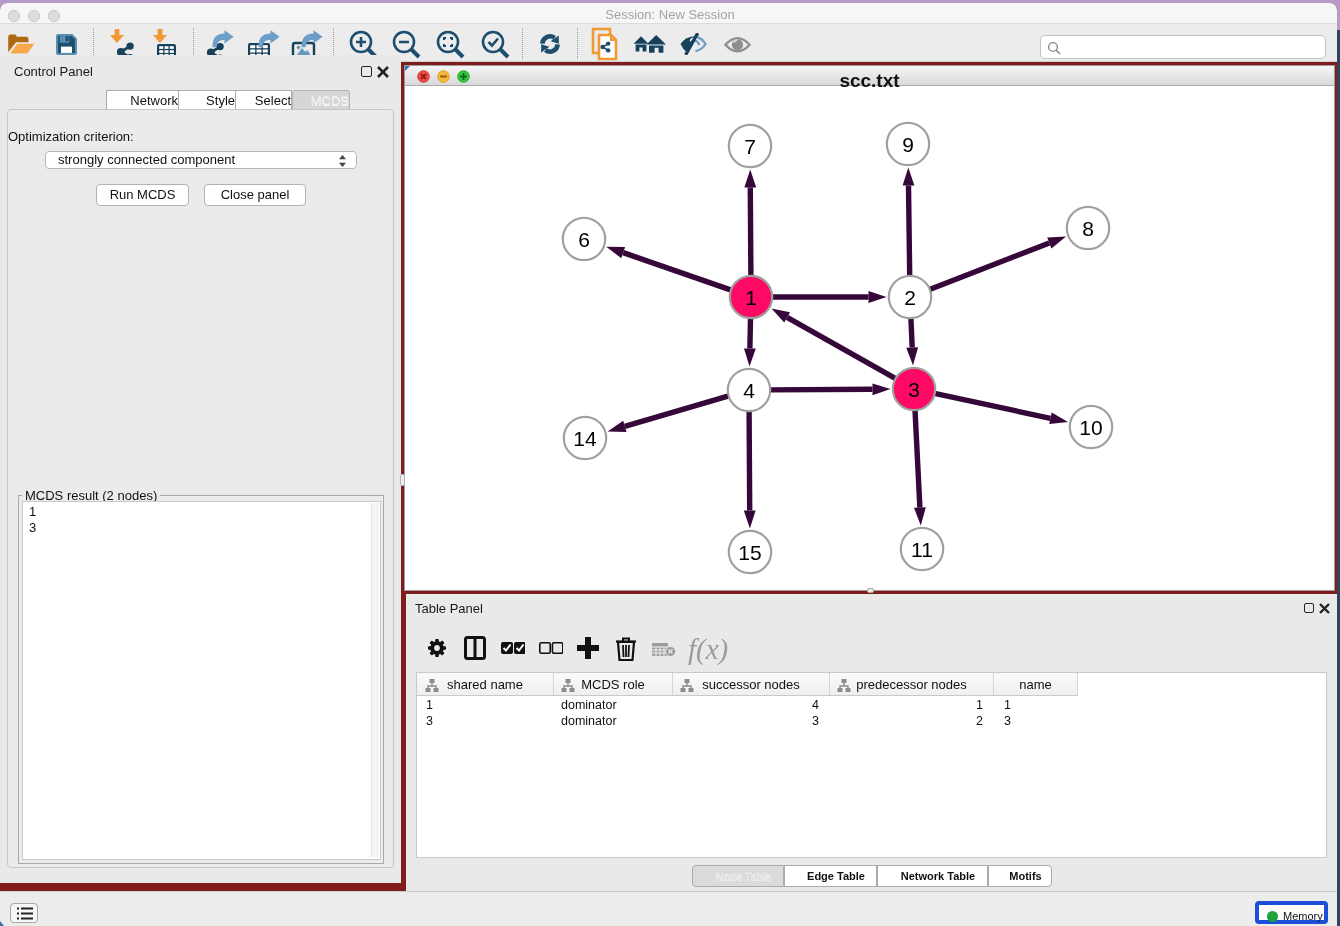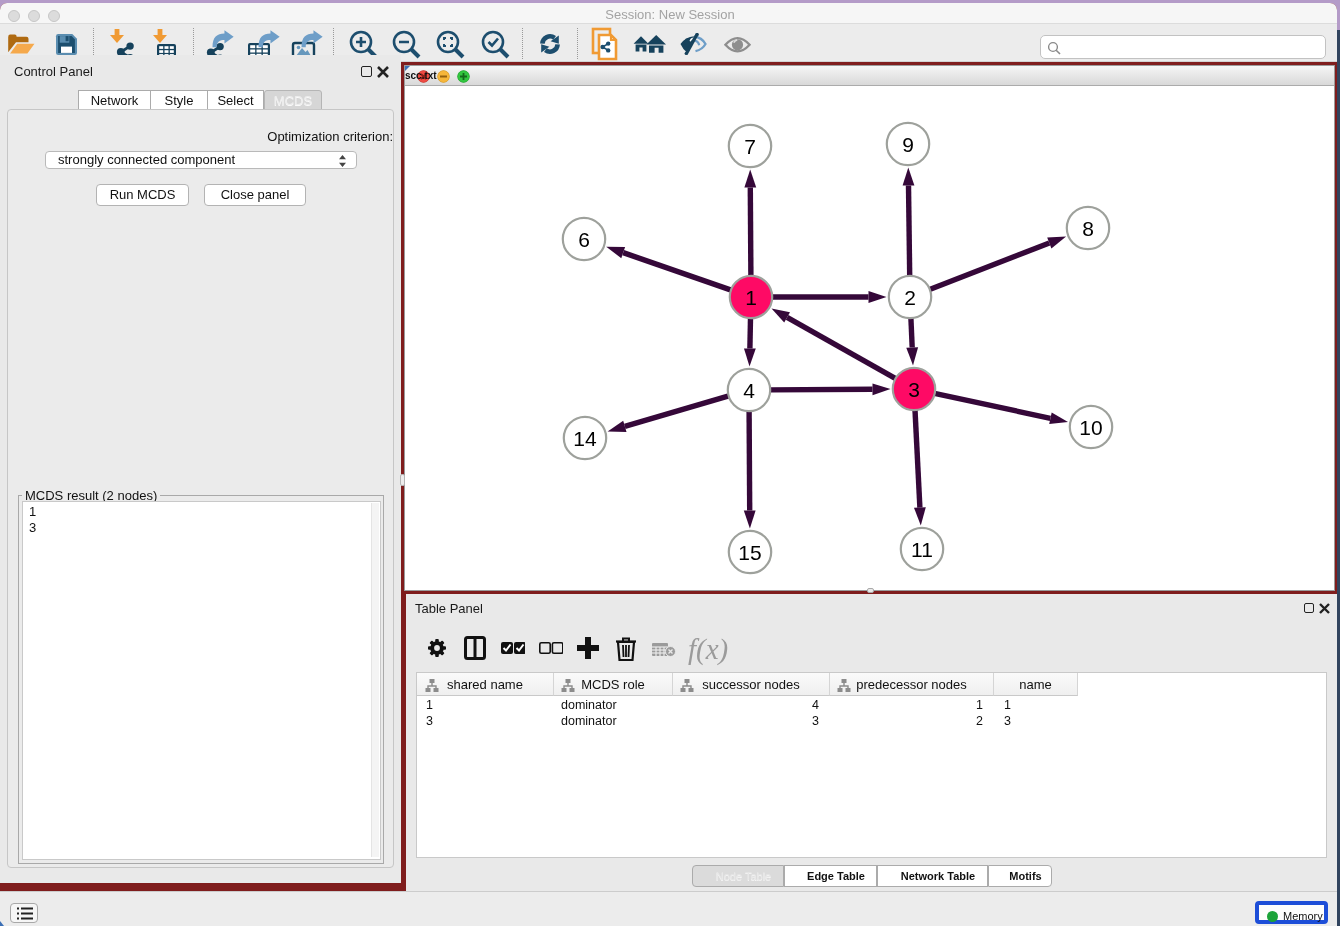--- a/index.html
+++ b/index.html
@@ -15,47 +15,47 @@
   font-size:13px; color:#A3A3A3; }
 #toolbar { position:absolute; left:0; top:21px; width:1340px; height:38px;
   background:#ECECEC; border-bottom:1px solid #D2D2D2; }
 .sep { position:absolute; top:3px; height:31px; width:0;
   border-left:1px dotted #999; }
 .ticon { position:absolute; }
 #searchbox { position:absolute; left:1040px; top:11px; width:286px; height:24px;
   background:#fff; border:1px solid #C2C2C2; border-radius:5px; }
 #leftpanel { position:absolute; left:0; top:52px; width:401px; height:828px;
   background:#E9E9E9; }
-.cptab { position:absolute; top:35px; height:20px; font-size:13px; text-align:center;
-  background:#fff; border:1px solid #ABABAB; color:#111; line-height:19px; }
+.cptab { position:absolute; top:35px; height:20px; font-size:13px; text-align:right;
+  background:#fff; border:1px solid #ABABAB; color:#111; line-height:19px;margin-left:28px; }
 #tabpane { position:absolute; left:7px; top:54px; width:387px; height:759px;
   background:#EBEBEB; border:1px solid #C6C6C6; border-radius:4px; }
-#optlabel { position:absolute; left:0; top:19px; width:100%; text-align:right;
+#optlabel { position:absolute; left:0; top:19px; width:100%; text-align:left;
   font-size:13px; color:#111; }
 #dropdown { position:absolute; left:37px; top:41px; width:312px; height:18px;
   background:#fff; border:1px solid #B9B9B9; border-radius:4px;
   font-size:13px; color:#111; line-height:16px; padding-left:12px; }
 .btn { position:absolute; top:74px; height:22px; background:#fff;
   border:1px solid #B3B3B3; border-radius:4px; font-size:13px; color:#111;
   text-align:center; line-height:20px; }
 #fieldset { position:absolute; left:10px; top:385px; width:366px; height:369px;
   border:1px solid #A9A9A9; }
 #fieldset-legend { position:absolute; left:3px; top:-8px; background:#EBEBEB;
   padding:0 3px; font-size:13px; color:#111; }
 #resultbox { position:absolute; left:3px; top:5px; width:359px; height:359px;
   background:#fff; border:1px solid #C9C9C9; font-size:13px; color:#111;
   line-height:15.5px; padding:2px 0 0 6px; }
 #resultscroll { position:absolute; right:1px; top:1px; width:8px; height:354px;
   background:#F4F4F4; border-left:1px solid #E4E4E4;}
 #netwin { position:absolute; left:404px; top:62px; width:931px; height:526px;
   border:1px solid #9B9B9B; background:#fff; }
 #nettitle { position:absolute; left:0; top:0; width:929px; height:20px;
   background:linear-gradient(#F5F5F5,#D9D9D9); border-bottom:1px solid #ABABAB; }
-#nettitle-text { position:absolute; width:100%; text-align:left; top:4px;
-  font-size:10px; color:#111; font-weight:bold; }
+#nettitle-text { position:absolute; width:100%; text-align:center; top:4px;
+  font-size:19px; color:#111; font-weight:bold; }
 #netcanvas { position:absolute; left:0; top:21px; width:929px; height:503px; background:#fff; }
 #tablepanel { position:absolute; left:406px; top:591px; width:934px; height:297px;
   background:#E9E9E9; }
 #tp-table { position:absolute; left:10px; top:78px; width:911px; height:186px;
   background:#fff; border:1px solid #C9C9C9; }
 .th { position:absolute; top:0; height:23px; background:linear-gradient(#FAFAFA,#EFEFEF);
   border-right:1px solid #D5D5D5; border-bottom:1px solid #C9C9C9;
   font-size:13px; color:#111; text-align:center; line-height:23px; }
 .td { position:absolute; font-size:12.5px; color:#111; height:16px; }
 .btab { position:absolute; top:271px; height:22px; background:#fff;

